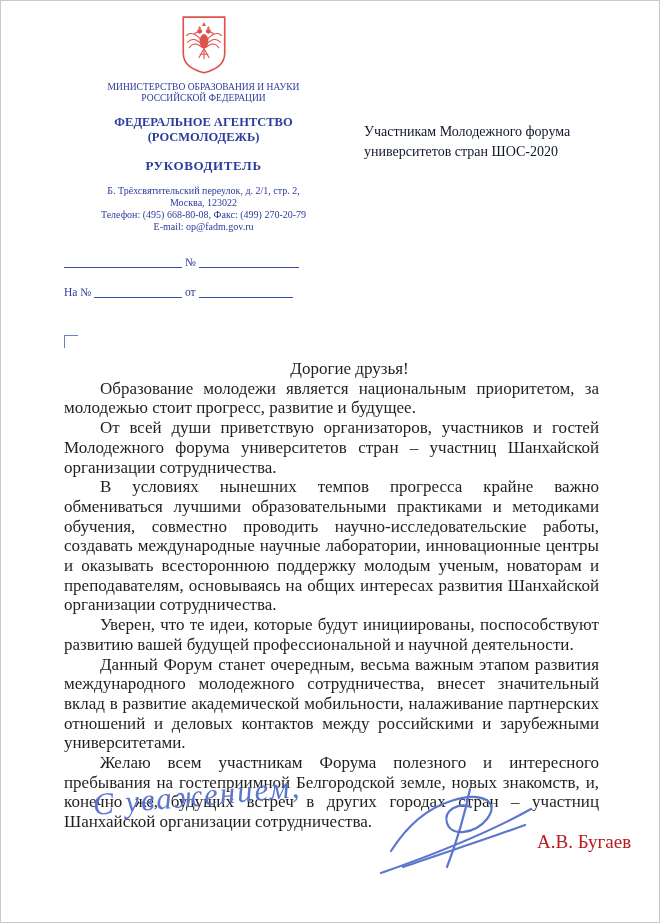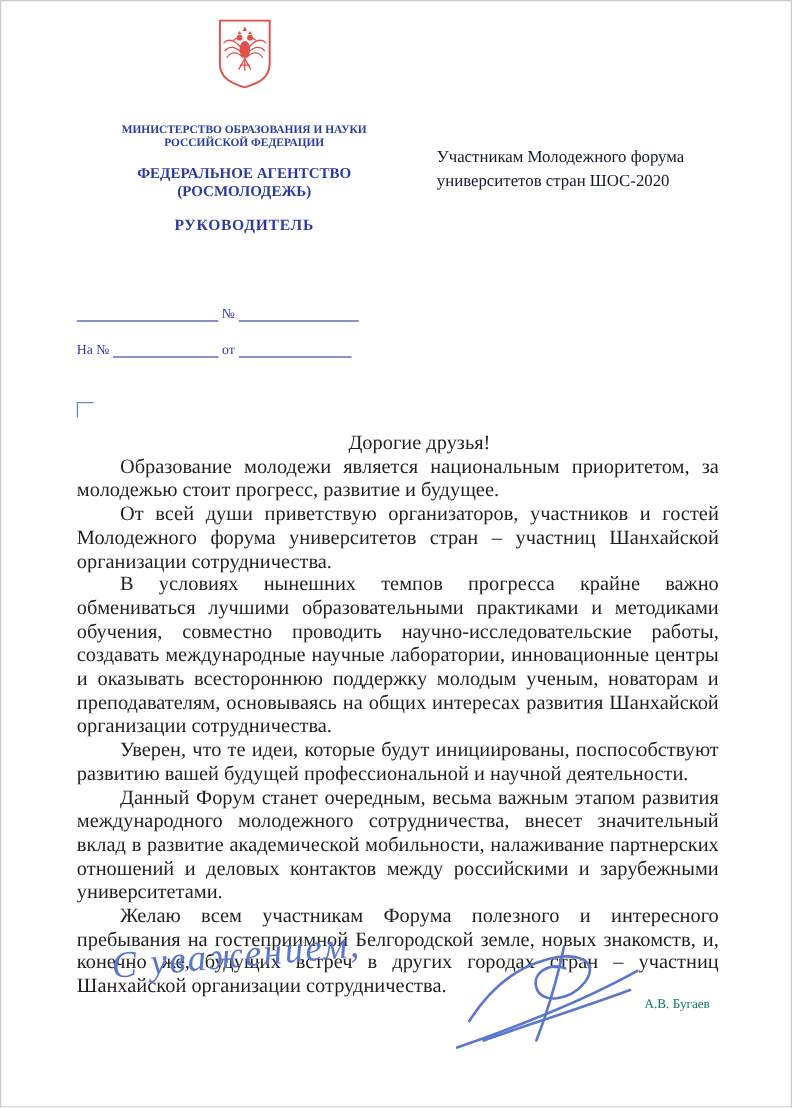--- a/index.html
+++ b/index.html
@@ -7,21 +7,21 @@
     position:relative; width:660px; height:923px; background:#ffffff;
     font-family:"Liberation Serif", serif; overflow:hidden;
     border:1px solid #c9c9c9; box-sizing:border-box;
   }
   
   .letterhead {
     position:absolute; left:50px; top:14px; width:305px;
     text-align:center; color:#2b3b9e;
   }
   .emblem { display:block; margin:0 auto; width:50px; height:60px; }
-  .ministry { font-size:9.5px; font-weight:bold; line-height:11px; margin-top:29px; }
+  .ministry { font-size:9.5px; font-weight:normal; line-height:11px; margin-top:7px; }
   .agency   { font-size:12.5px; font-weight:bold; line-height:14.5px; margin-top:11px; }
   .position { font-size:13px; font-weight:bold; margin-top:14px; letter-spacing:0.6px;text-align:center; }
   .address  { font-size:10px; line-height:12px; margin-top:11px; }
 
   
   .recipient {
     position:absolute; left:363px; top:121px; width:250px;
     font-size:14px; line-height:19.5px; color:#0f172a;
   }
 
@@ -45,21 +45,21 @@
   .body-text p { margin:0; text-indent:36px; }
 
   
   .closing-script {
     position:absolute; left:92px; top:786px;
     font-family:"Liberation Serif", serif; font-style:italic;
     font-size:31px; color:#5b76cc; letter-spacing:2px;
     transform:rotate(-5deg); transform-origin:left center; white-space:nowrap;
   }
   .signature-svg { position:absolute; left:372px; top:778px; width:170px; height:105px; }
-  .signer-name { position:absolute; left:536px; top:830px; font-size:11px; color:#0f766e; white-space:nowrap;text-align:right; }
+  .signer-name { position:absolute; left:536px; top:830px; font-size:19px; color:#b91c1c; white-space:nowrap;text-align:right; }
 </style>
 </head>
 <body>
 
 <div class="page">
 
   <div class="letterhead">
     <svg class="emblem" viewBox="0 0 90 110" aria-hidden="true">
       <g stroke="#e0514b" fill="none" stroke-width="3">
         <path d="M7,4 H83 V70 C83,92 65,100 45,106 C25,100 7,92 7,70 Z"></path>
@@ -89,20 +89,26 @@
     </svg>
     <div class="ministry">
       <div>МИНИСТЕРСТВО ОБРАЗОВАНИЯ И НАУКИ</div>
       <div>РОССИЙСКОЙ ФЕДЕРАЦИИ</div>
     </div>
     <div class="agency">
       <div>ФЕДЕРАЛЬНОЕ АГЕНТСТВО</div>
       <div>(РОСМОЛОДЕЖЬ)</div>
     </div>
     <div class="position">РУКОВОДИТЕЛЬ</div>
+    <div class="address">
+      <div>Б. Трёхсвятительский переулок, д. 2/1, стр. 2,</div>
+      <div>Москва, 123022</div>
+      <div>Телефон: (495) 668-80-08, Факс: (499) 270-20-79</div>
+      <div>E-mail: op@fadm.gov.ru</div>
+    </div>
   </div>
 
   <div class="recipient">
     <div>Участникам Молодежного форума</div>
     <div>университетов стран ШОС-2020</div>
   </div>
 
   <div class="refline ref1">
     <span class="under" style="width:118px"></span>
     <span>№</span>

